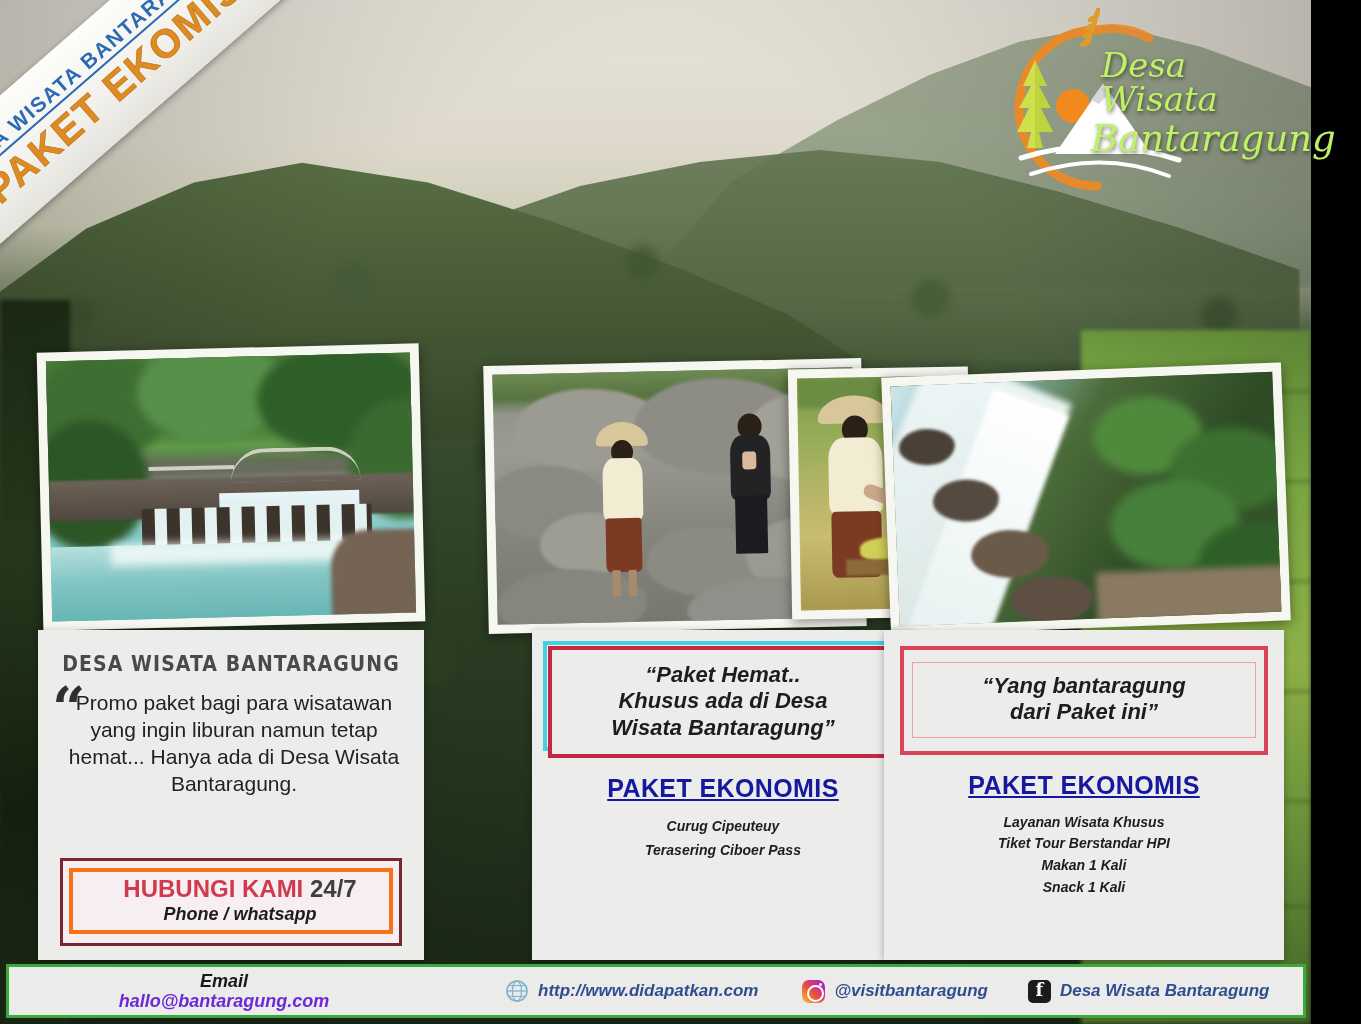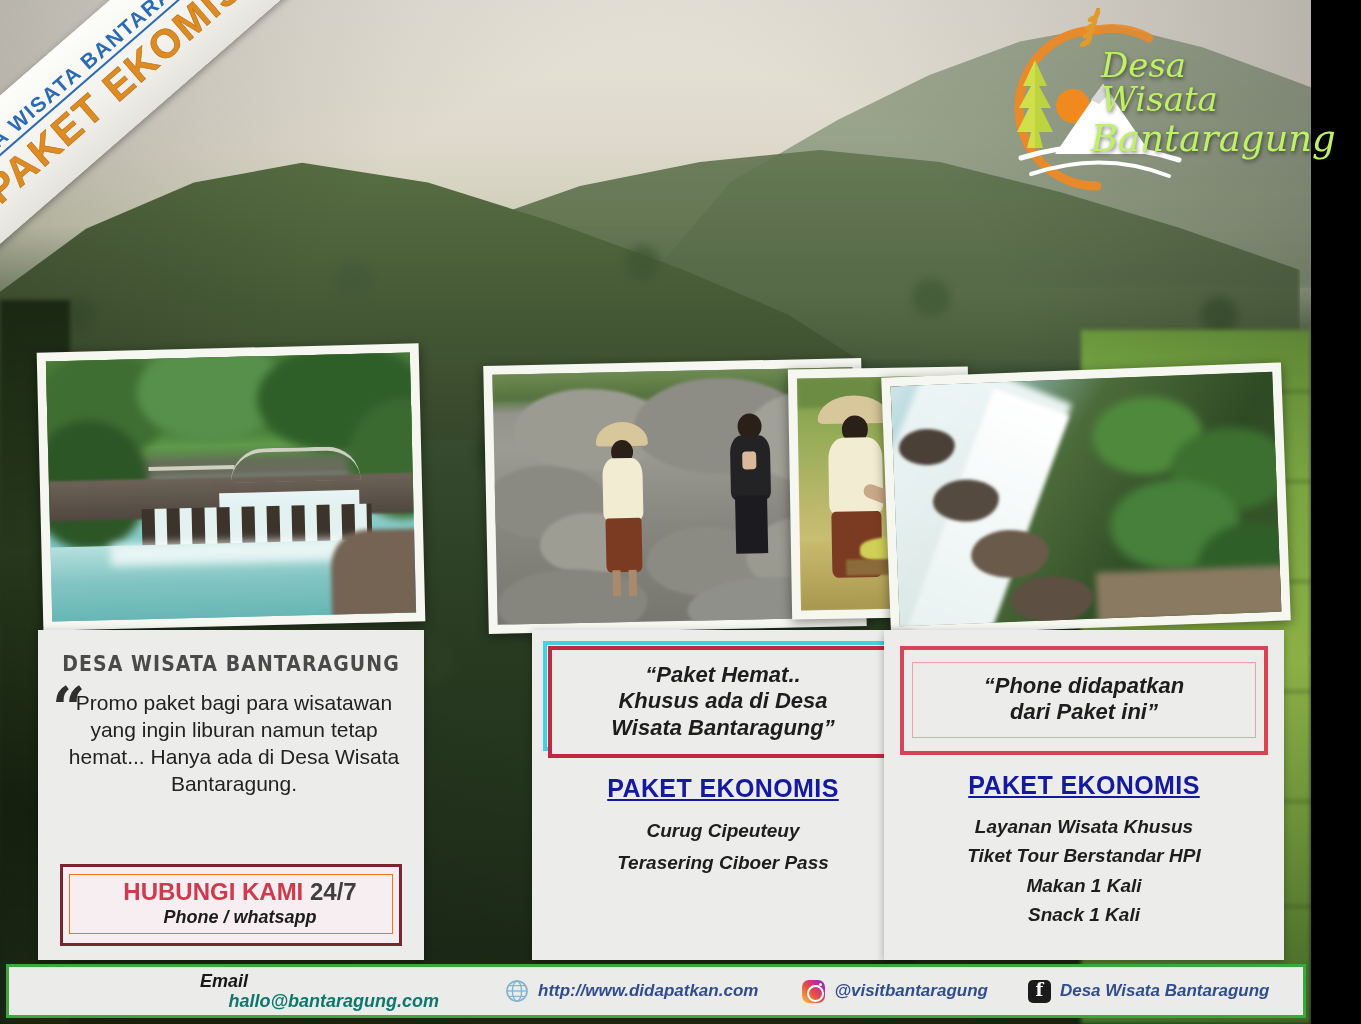--- a/index.html
+++ b/index.html
@@ -201,21 +201,21 @@
     text-align:center;font-size:21px;line-height:1.28;color:#222;
     padding:4px 4px 0 10px;
     font-family:"Liberation Sans",sans-serif;
   }
   #contact-box{
     position:absolute;left:22px;right:22px;bottom:14px;
     border:3px solid #7a2530;
     background:#f6eef0;
     padding:7px 6px 9px 6px;text-align:center;
   }
-  #contact-box-inner{border:1px solid #f97316;padding:4px 2px 5px 20px;}
+  #contact-box-inner{border:4px solid #f97316;padding:4px 2px 5px 20px;}
   #contact-title{font-size:24px;font-weight:bold;line-height:1.1;}
   #contact-title .red{color:#d03a4e;}
   #contact-title .dark{color:#3f3f3f;}
   #contact-sub{font-size:18px;font-weight:bold;font-style:italic;color:#1c1c1c;margin-top:2px;}
   #contact-phone{font-size:20px;font-weight:bold;font-style:italic;color:#2e5f9e;margin-top:1px;}
 
   
   .quote-card{
     position:relative;margin:16px 16px 0 16px;
   }
@@ -237,38 +237,38 @@
   }
   .pkg-title{
     text-align:center;margin-top:16px;
     font-size:25px;font-weight:bold;color:#14199e;
     text-decoration:underline;letter-spacing:.4px;
   }
   .pkg-list{
     text-align:center;margin-top:12px;padding:0 10px;
   }
   .pkg-list .li{
-    font-size:19px;font-weight:bold;font-style:italic;color:#1d1d1d;
+    font-size:14px;font-weight:bold;font-style:italic;color:#1d1d1d;
     line-height:1.55;
   }
   #mid-list .li{line-height:1.7;}
 
   
   #footer{
     position:absolute;left:6px;top:964px;width:1300px;height:54px;
     background:#ebebe9;
     border:3px solid #3aa83a;
     display:flex;align-items:center;
   }
   #footer-email{
     width:430px;text-align:center;color:#181818;
     font-style:italic;font-weight:bold;line-height:1.12;
   }
   #footer-email .lbl{font-size:18px;}
-  #footer-email .val{font-size:18px;color:#0f766e;text-align:right;}
+  #footer-email .val{font-size:18px;color:#6d28d9;}
   .foot-item{display:flex;align-items:center;gap:9px;}
   .foot-item .txt{
     font-size:17px;font-style:italic;font-weight:bold;color:#2f4d8f;
     white-space:nowrap;
   }
   #foot-web{margin-left:66px;}
   #foot-ig{margin-left:44px;}
   #foot-fb{margin-left:40px;}
   .ig-icon{
     width:23px;height:23px;border-radius:7px;
@@ -486,21 +486,21 @@
     <div class="pkg-list" id="mid-list">
       <div class="li">Curug Cipeuteuy</div>
       <div class="li">Terasering Ciboer Pass</div>
     </div>
   </div>
 
   <div class="panel" id="panel-right">
     <div class="quote-card single">
       <div class="crimson">
         <div class="inner-thin">
-          <div class="qtext">“Phone didapatkan</div>
+          <div class="qtext">“Yang bantaragung</div>
           <div class="qtext">dari Paket ini”</div>
         </div>
       </div>
     </div>
     <div class="pkg-title">PAKET EKONOMIS</div>
     <div class="pkg-list" id="right-list">
       <div class="li">Layanan Wisata Khusus</div>
       <div class="li">Tiket Tour Berstandar HPI</div>
       <div class="li">Makan 1 Kali</div>
       <div class="li">Snack 1 Kali</div>

